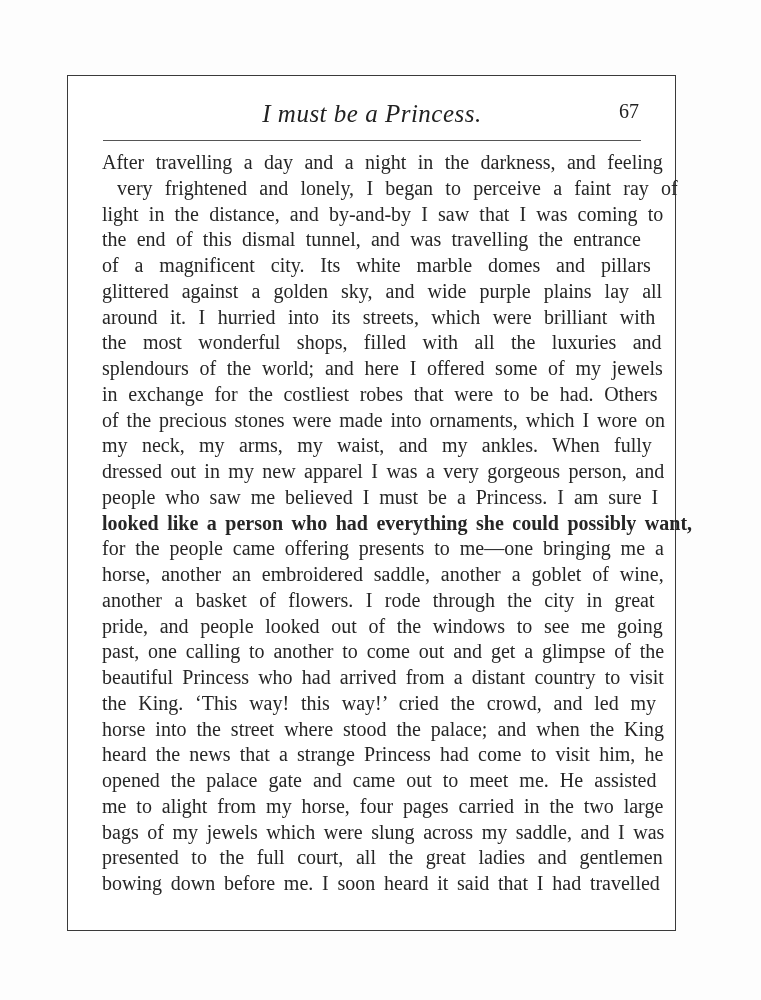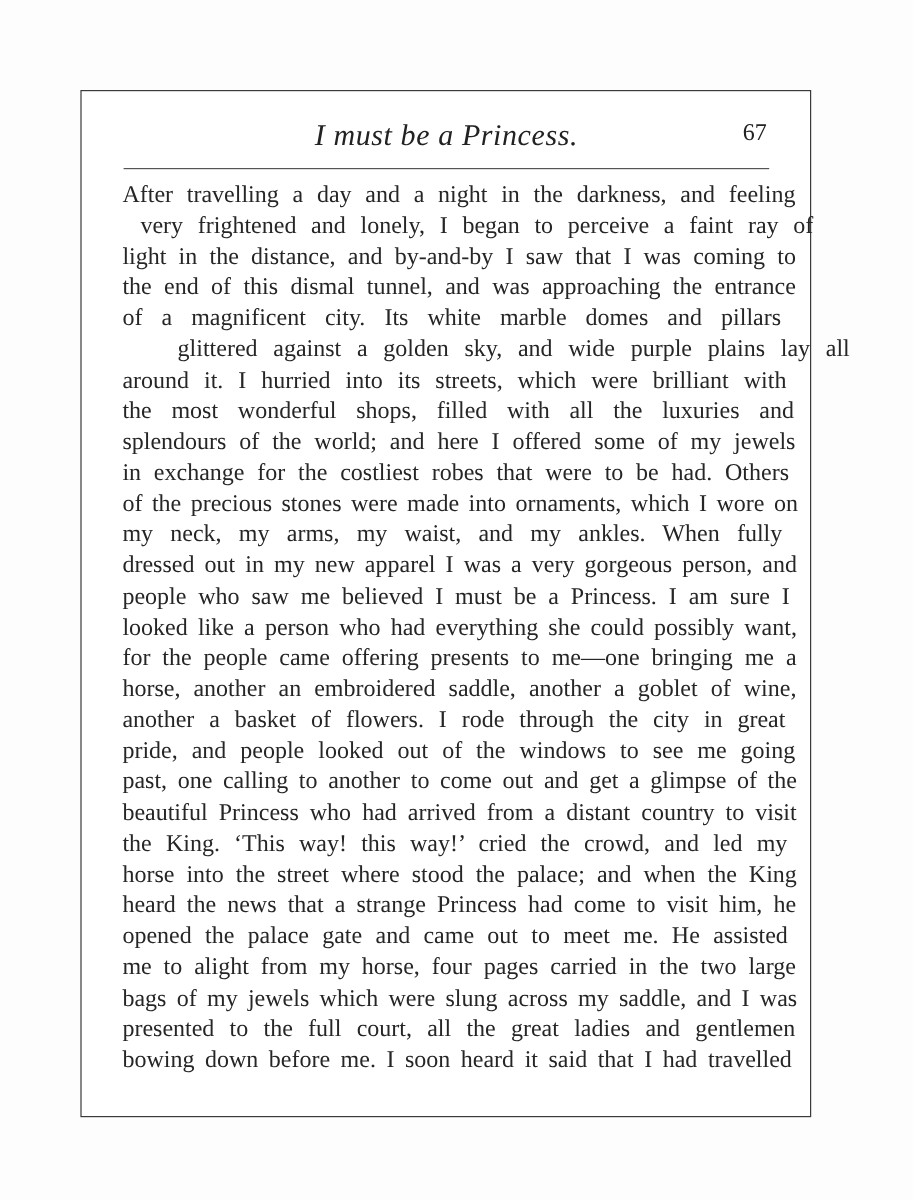--- a/index.html
+++ b/index.html
@@ -91,32 +91,32 @@
   <div class="running-title">I must be a Princess.</div>
   <div class="page-number">67</div>
 </div>
 
 <div class="head-rule"></div>
 
 <div class="body-text" id="body-text">
     <span class="line" style="display: block; text-align: left; text-align-last: auto; word-spacing: 6.45455px;">After travelling a day and a night in the darkness, and feeling</span>
     <span class="line" style="display: block; text-align: left; text-align-last: auto; word-spacing: 7.27273px; margin-left: 15px;">very frightened and lonely, I began to perceive a faint ray of</span>
     <span class="line" style="display: block; text-align: left; text-align-last: auto; word-spacing: 5.16667px;">light in the distance, and by-and-by I saw that I was coming to</span>
-    <span class="line" style="display: block; text-align: left; text-align-last: auto; word-spacing: 5.3px;">the end of this dismal tunnel, and was approaching the entrance</span>
+    <span class="line" style="display: block; text-align: left; text-align-last: auto; word-spacing: 5.3px;">the end of this dismal tunnel, and was travelling the entrance</span>
     <span class="line" style="display: block; text-align: left; text-align-last: auto; word-spacing: 10.9px;">of a magnificent city.  Its white marble domes and pillars</span>
-    <span class="line" style="display: block; text-align: left; text-align-last: auto; word-spacing: 8.1px; margin-left: 46px;">glittered against a golden sky, and wide purple plains lay all</span>
+    <span class="line" style="display: block; text-align: left; text-align-last: auto; word-spacing: 8.1px;">glittered against a golden sky, and wide purple plains lay all</span>
     <span class="line" style="display: block; text-align: left; text-align-last: auto; word-spacing: 7.45455px;">around it.  I hurried into its streets, which were brilliant with</span>
     <span class="line" style="display: block; text-align: left; text-align-last: auto; word-spacing: 11.4444px;">the most wonderful shops, filled with all the luxuries and</span>
     <span class="line" style="display: block; text-align: left; text-align-last: auto; word-spacing: 5.72727px;">splendours of the world; and here I offered some of my jewels</span>
     <span class="line" style="display: block; text-align: left; text-align-last: auto; word-spacing: 5.66667px;">in exchange for the costliest robes that were to be had.  Others</span>
     <span class="line" style="display: block; text-align: left; text-align-last: auto; word-spacing: 2.90909px;">of the precious stones were made into ornaments, which I wore on</span>
     <span class="line" style="display: block; text-align: left; text-align-last: auto; word-spacing: 9.36364px;">my neck, my arms, my waist, and my ankles.  When fully</span>
     <span class="line" style="display: block; text-align: left; text-align-last: auto; word-spacing: 3.41667px;">dressed out in my new apparel I was a very gorgeous person, and</span>
     <span class="line" style="display: block; text-align: left; text-align-last: auto; word-spacing: 4.92857px;">people who saw me believed I must be a Princess.  I am sure I</span>
-    <span class="line" style="display: block; text-align: center; text-align-last: auto; word-spacing: 3.5px;">looked like a person who had everything she could possibly want,</span>
+    <span class="line" style="display: block; text-align: center; text-align-last: auto; word-spacing: 3.5px; font-weight: bold;">looked like a person who had everything she could possibly want,</span>
     <span class="line" style="display: block; text-align: left; text-align-last: auto; word-spacing: 4.9px;">for the people came offering presents to me—one bringing me a</span>
     <span class="line" style="display: block; text-align: left; text-align-last: auto; word-spacing: 5.88889px;">horse, another an embroidered saddle, another a goblet of wine,</span>
     <span class="line" style="display: block; text-align: left; text-align-last: auto; word-spacing: 7.41667px;">another a basket of flowers.  I rode through the city in great</span>
     <span class="line" style="display: block; text-align: left; text-align-last: auto; word-spacing: 6.63636px;">pride, and people looked out of the windows to see me going</span>
     <span class="line" style="display: block; text-align: left; text-align-last: auto; word-spacing: 3.84615px;">past, one calling to another to come out and get a glimpse of the</span>
     <span class="line" style="display: block; text-align: left; text-align-last: auto; word-spacing: 4.2px;">beautiful Princess who had arrived from a distant country to visit</span>
     <span class="line" style="display: block; text-align: left; text-align-last: auto; word-spacing: 6.83333px;">the King.  ‘This way! this way!’ cried the crowd, and led my</span>
     <span class="line" style="display: block; text-align: left; text-align-last: auto; word-spacing: 5px;">horse into the street where stood the palace; and when the King</span>
     <span class="line" style="display: block; text-align: left; text-align-last: auto; word-spacing: 4.25px;">heard the news that a strange Princess had come to visit him, he</span>
     <span class="line" style="display: block; text-align: left; text-align-last: auto; word-spacing: 6.08333px;">opened the palace gate and came out to meet me.  He assisted</span>

